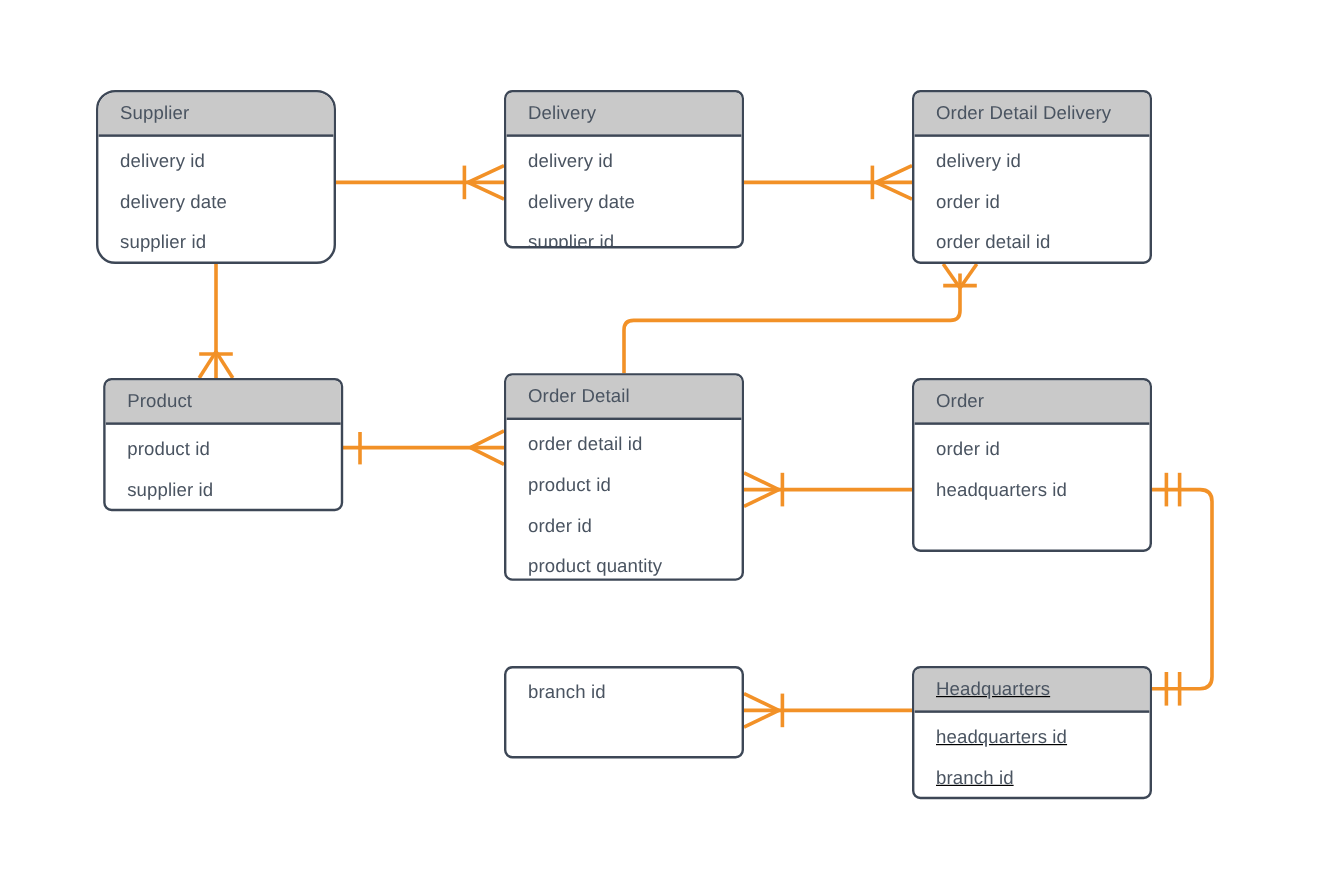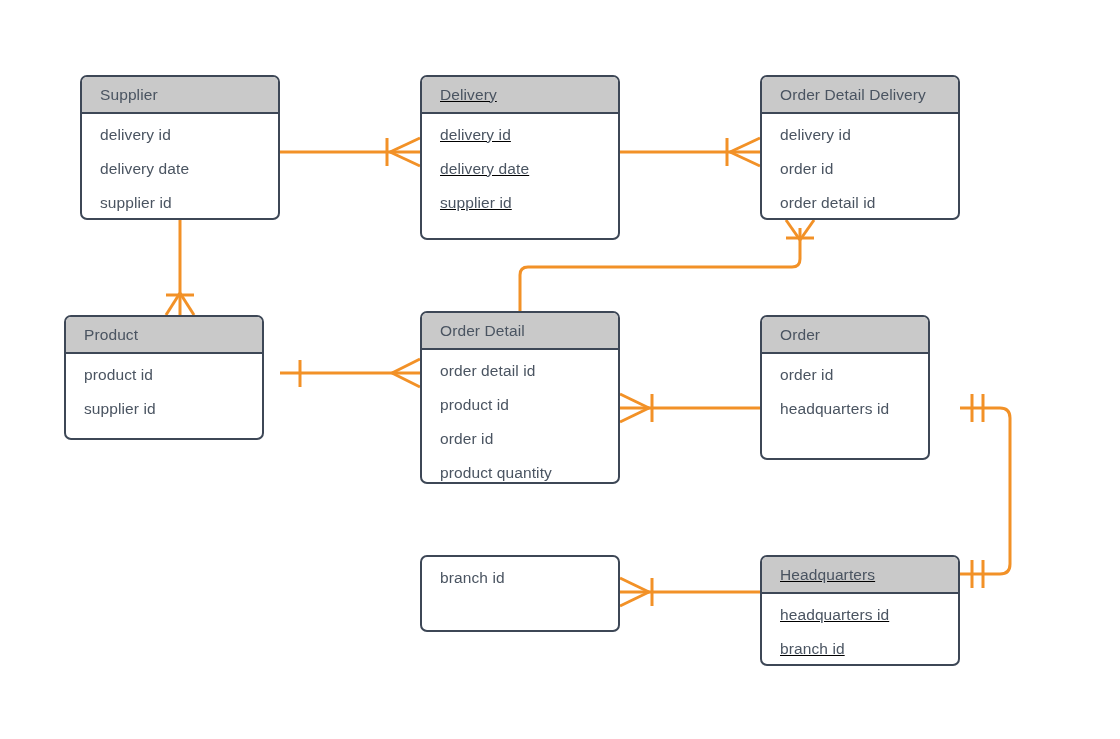--- a/index.html
+++ b/index.html
@@ -125,66 +125,66 @@
         <path d="M 960 408 L 1000 408 Q 1010 408 1010 418 L 1010 564 Q 1010 574 1000 574 L 960 574"></path>
         <line x1="972" y1="394" x2="972" y2="422"></line>
         <line x1="983" y1="394" x2="983" y2="422"></line>
         <line x1="972" y1="560" x2="972" y2="588"></line>
         <line x1="983" y1="560" x2="983" y2="588"></line>
       </g>
 
     </g>
   </svg>
 
-  <div class="entity" style="left:80px; top:75px; width:200px; height:145px;">
+  <div class="entity" style="left:80px; top:75px; width:200px; height:145px;border-radius:16px;">
     <div class="entity-header">Supplier</div>
     <div class="entity-body">
       <div class="attr">delivery id</div>
       <div class="attr">delivery date</div>
       <div class="attr">supplier id</div>
     </div>
   </div>
 
-  <div class="entity" style="left:420px; top:75px; width:200px; height:165px;text-decoration:underline;">
+  <div class="entity" style="left:420px; top:75px; width:200px; height:132px;">
     <div class="entity-header">Delivery</div>
     <div class="entity-body">
       <div class="attr">delivery id</div>
       <div class="attr">delivery date</div>
       <div class="attr">supplier id</div>
     </div>
   </div>
 
   <div class="entity" style="left:760px; top:75px; width:200px; height:145px;">
     <div class="entity-header">Order Detail Delivery</div>
     <div class="entity-body">
       <div class="attr">delivery id</div>
       <div class="attr">order id</div>
       <div class="attr">order detail id</div>
     </div>
   </div>
 
-  <div class="entity" style="left:64px; top:315px; width:200px; height:125px;">
+  <div class="entity" style="left:86px; top:315px; width:200px; height:111px;">
     <div class="entity-header">Product</div>
     <div class="entity-body">
       <div class="attr">product id</div>
       <div class="attr">supplier id</div>
     </div>
   </div>
 
   <div class="entity" style="left:420px; top:311px; width:200px; height:173px;">
     <div class="entity-header">Order Detail</div>
     <div class="entity-body">
       <div class="attr">order detail id</div>
       <div class="attr">product id</div>
       <div class="attr">order id</div>
       <div class="attr">product quantity</div>
     </div>
   </div>
 
-  <div class="entity" style="left:760px; top:315px; width:170px; height:145px;">
+  <div class="entity" style="left:760px; top:315px; width:200px; height:145px;">
     <div class="entity-header">Order</div>
     <div class="entity-body">
       <div class="attr">order id</div>
       <div class="attr">headquarters id</div>
     </div>
   </div>
 
   <div class="entity" style="left:420px; top:555px; width:200px; height:77px;">
     <div class="entity-body">
       <div class="attr">branch id</div>

